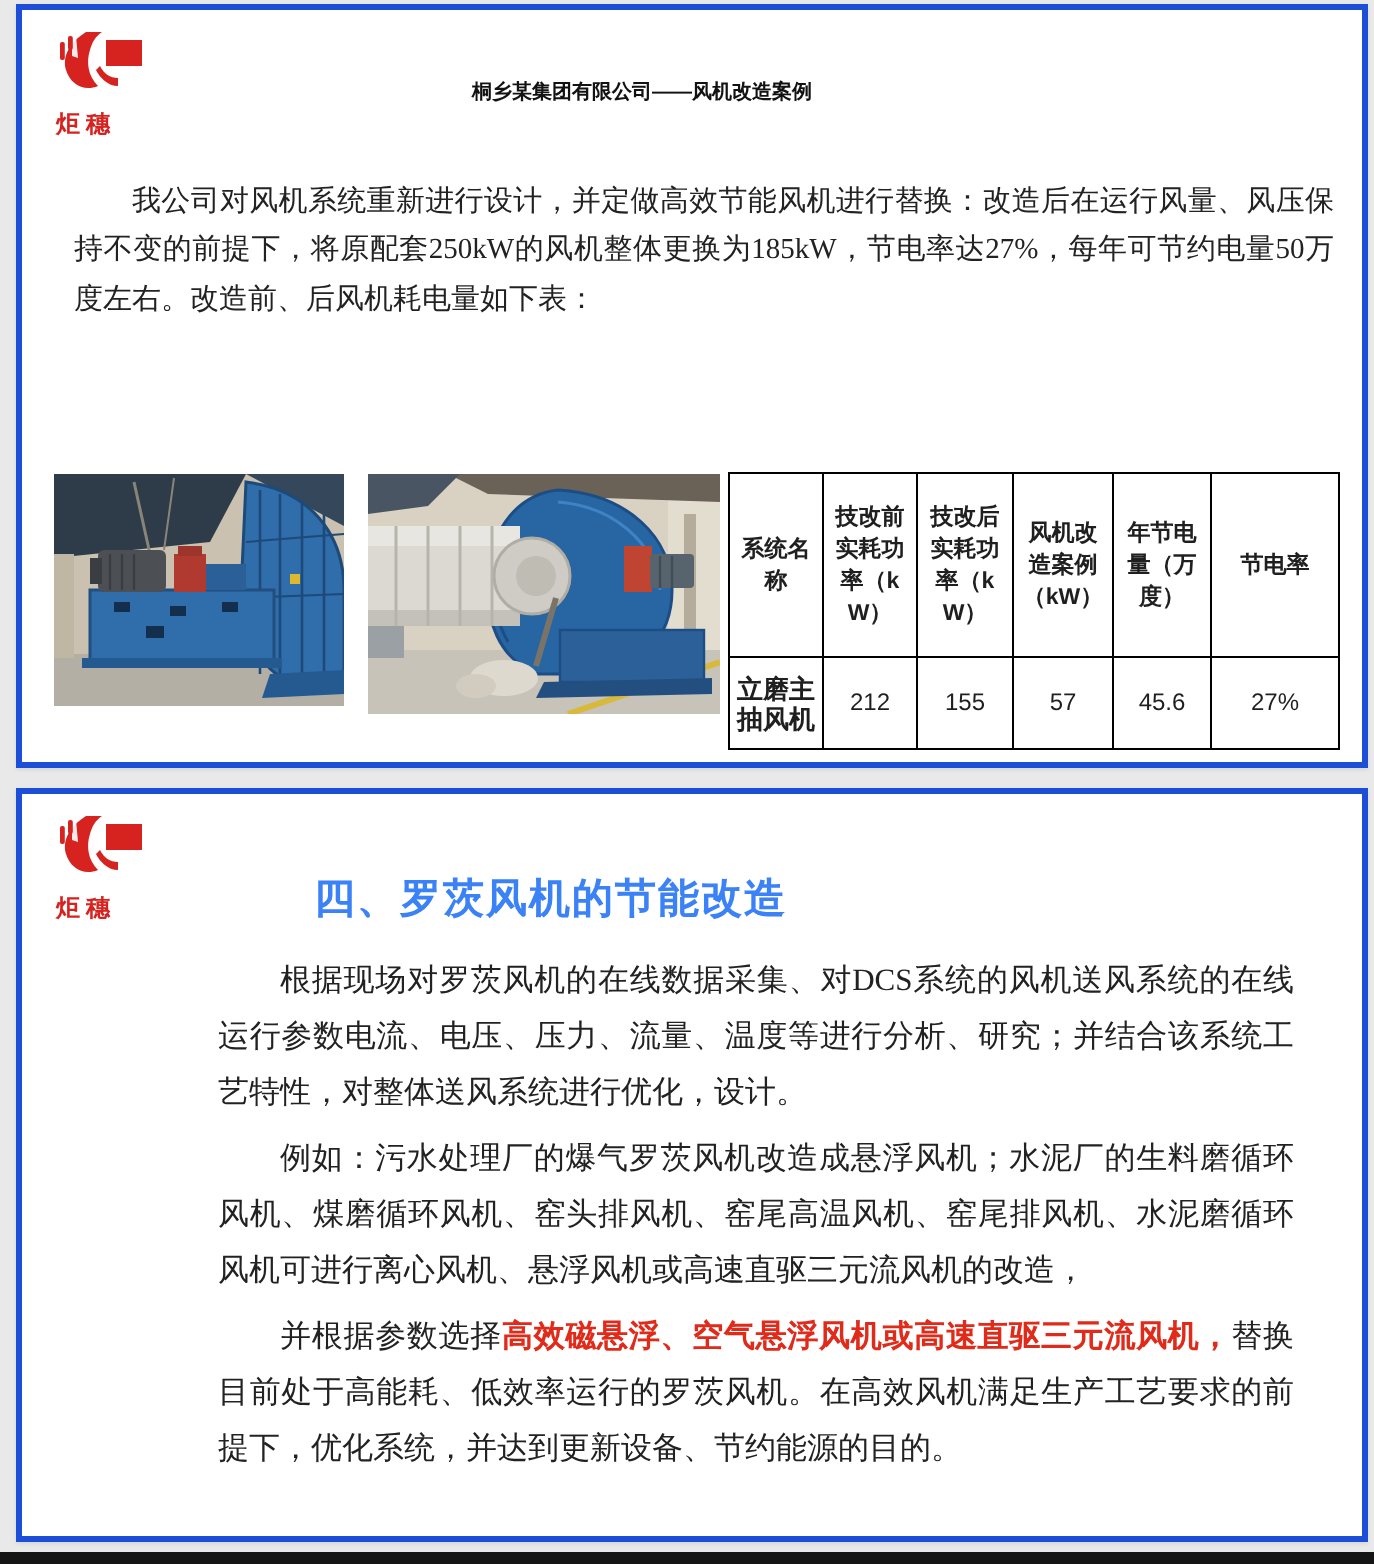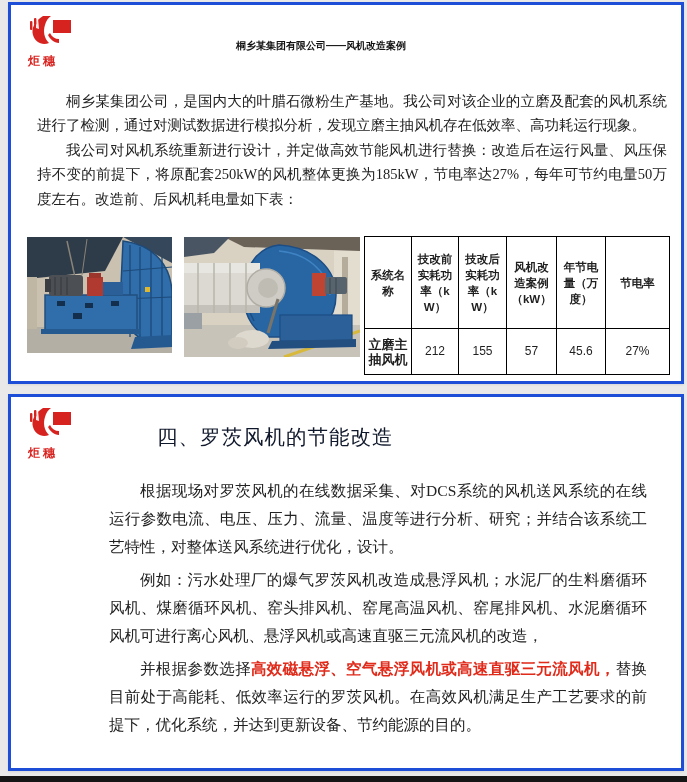--- a/index.html
+++ b/index.html
@@ -74,24 +74,25 @@
     word-break:break-all;
     padding:1px 2px;
     background:#ffffff;
   }
   table.power th { font-size:11.5px; font-weight:bold; height:92px; line-height:16px; }
   table.power td { font-size:12px; height:46px; line-height:15px; }
   table.power td.rowhead { font-weight:bold; font-size:13px; }
 
   .heading2 {
     position:absolute;
-    top:26px; left:146px;
+    top:38px; left:146px;
     font-size:20.5px;
-    color:#0f172a;
+    color:#3b82f6;
     letter-spacing:1px;
+    font-weight:bold;
   }
   .body-text2 {
     position:absolute;
     top:80px; left:62px; width:574px;
     font-size:15.5px;
     line-height:28px;
     text-align:justify;
     color:#222222;
   }
   .body-text2 p { text-indent:2em; margin-bottom:5px;margin-left:36px; }
@@ -117,21 +118,20 @@
       <rect x="2" y="6" width="2.4" height="9" rx="1" fill="#d7231f"></rect>
       <rect x="6" y="3" width="2.4" height="7" rx="1" fill="#d7231f"></rect>
       <path d="M22 18 C24 22 27 24 31 24 L31 28 C26 28 22 24 20 20 Z" fill="#d7231f"></path>
     </svg>
     <span class="logo-text">炬穗</span>
   </div>
 
   <div class="doc-title">桐乡某集团有限公司——风机改造案例</div>
 
   <div class="body-text1">
-    <p>桐乡某集团公司，是国内大的叶腊石微粉生产基地。我公司对该企业的立磨及配套的风机系统进行了检测，通过对测试数据进行模拟分析，发现立磨主抽风机存在低效率、高功耗运行现象。</p>
     <p>我公司对风机系统重新进行设计，并定做高效节能风机进行替换：改造后在运行风量、风压保持不变的前提下，将原配套250kW的风机整体更换为185kW，节电率达27%，每年可节约电量50万度左右。改造前、后风机耗电量如下表：</p>
   </div>
 
   <div class="media-row">
 
     <div class="photo" id="photo1">
       <svg viewBox="0 0 145 116" preserveAspectRatio="none">
         <rect x="0" y="0" width="145" height="116" fill="#cbc1b0"></rect>
         <polygon points="0,0 96,0 78,34 0,42" fill="#2e3b49"></polygon>
         <polygon points="0,0 145,0 145,26 96,0" fill="#35475a"></polygon>

